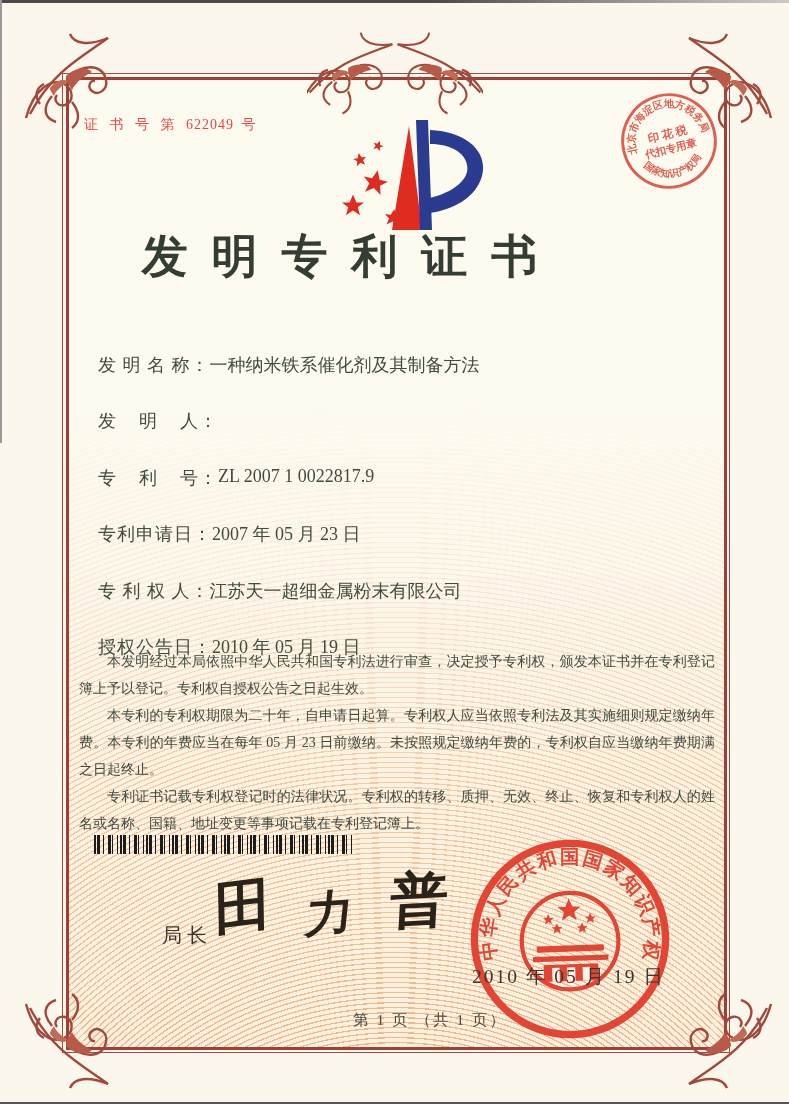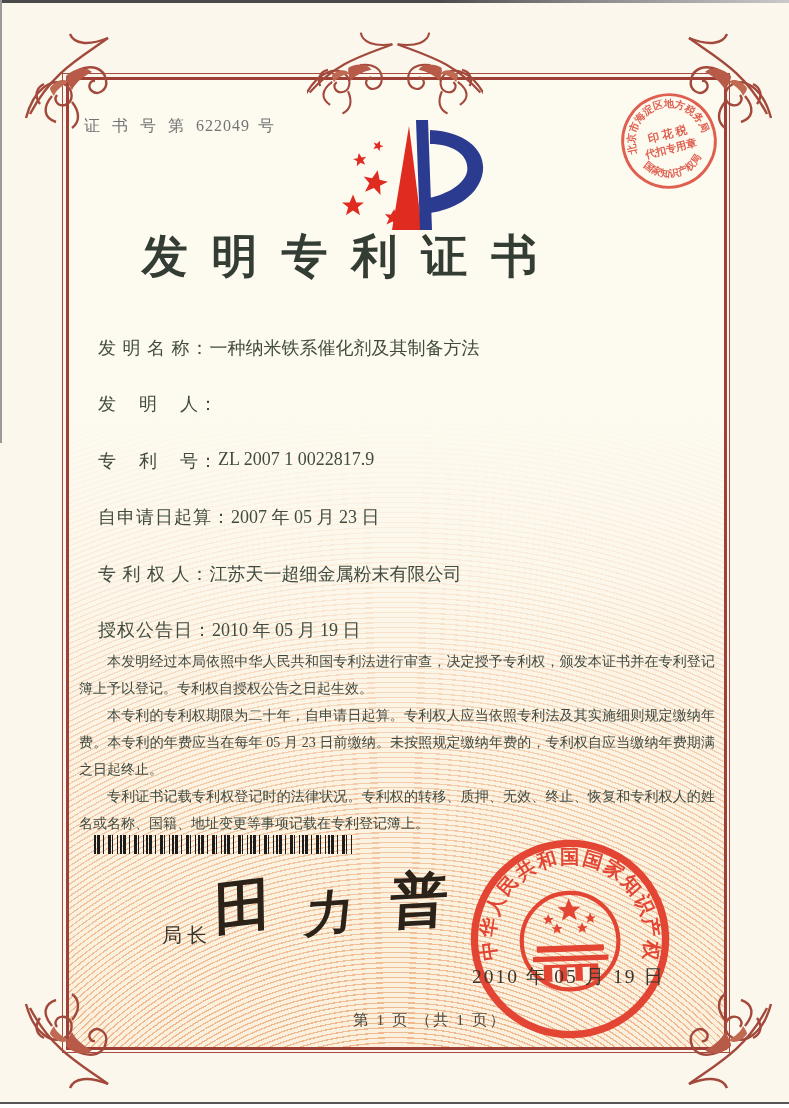--- a/index.html
+++ b/index.html
@@ -30,35 +30,35 @@
   
   .orn { position:absolute; z-index:3; }
   .orn-tl { left:20px; top:30px; }
   .orn-tr { right:12px; top:30px; transform:scaleX(-1); }
   .orn-bl { left:20px; bottom:16px; transform:scaleY(-1); }
   .orn-br { right:12px; bottom:16px; transform:scale(-1,-1); }
   .orn-topcenter { left:50%; top:28px; transform:translateX(-50%); display:flex; }
   .orn-topcenter svg:last-child { transform:scaleX(-1); }
 
   .cert-no { position:absolute; left:84px; top:116px; z-index:4;
-    font-size:16px; color:#737373; letter-spacing:4px; }
+    font-size:14px; color:#ef4444; letter-spacing:4px; }
   .cert-no .num { letter-spacing:1px; }
 
   .logo { position:absolute; left:330px; top:118px; z-index:4; }
 
   .tax-stamp { position:absolute; left:604px; top:76px; width:130px; height:130px;
     transform:rotate(-14deg); opacity:.92; z-index:5; }
 
   .title { position:absolute; left:62px; top:226px; width:555px; z-index:4;
     text-align:center; font-size:46px; font-weight:600; color:#333d33;
     letter-spacing:.52em; padding-left:.52em; }
 
   .fields { position:absolute; left:98px; top:336px; width:560px; z-index:4; }
   .field-row { position:absolute; left:0; display:flex; white-space:pre;
-    font-size:18px; color:#414b3f; }
+    font-size:18px; color:#414b3f;margin-top:17px; }
   .field-row .flabel { letter-spacing:1px; }
   .f0 { top:0; }   .f1 { top:56px; } .f2 { top:113px; }
   .f3 { top:169px; } .f4 { top:226px; } .f5 { top:282px;justify-content:center; }
 
   .body-text { position:absolute; left:79px; top:648px; width:636px; z-index:4;
     font-size:14px; line-height:27px; color:#404a40; text-align:justify; }
   .body-text p { text-indent:2em; margin:0; }
 
   .barcode { position:absolute; left:94px; top:835px; width:258px; height:19px; z-index:4;
     background:repeating-linear-gradient(90deg,
@@ -184,21 +184,21 @@
     <span class="fvalue">一种纳米铁系催化剂及其制备方法</span>
   </div>
   <div class="field-row f1">
     <span class="flabel">发    明    人：</span>
   </div>
   <div class="field-row f2">
     <span class="flabel">专    利    号：</span>
     <span class="fvalue">ZL 2007 1 0022817.9</span>
   </div>
   <div class="field-row f3">
-    <span class="flabel">自申请日起算：</span>
+    <span class="flabel">专利申请日：</span>
     <span class="fvalue">2007 年 05 月 23 日</span>
   </div>
   <div class="field-row f4">
     <span class="flabel">专 利 权 人：</span>
     <span class="fvalue">江苏天一超细金属粉末有限公司</span>
   </div>
   <div class="field-row f5">
     <span class="flabel">授权公告日：</span>
     <span class="fvalue">2010 年 05 月 19 日</span>
   </div>

